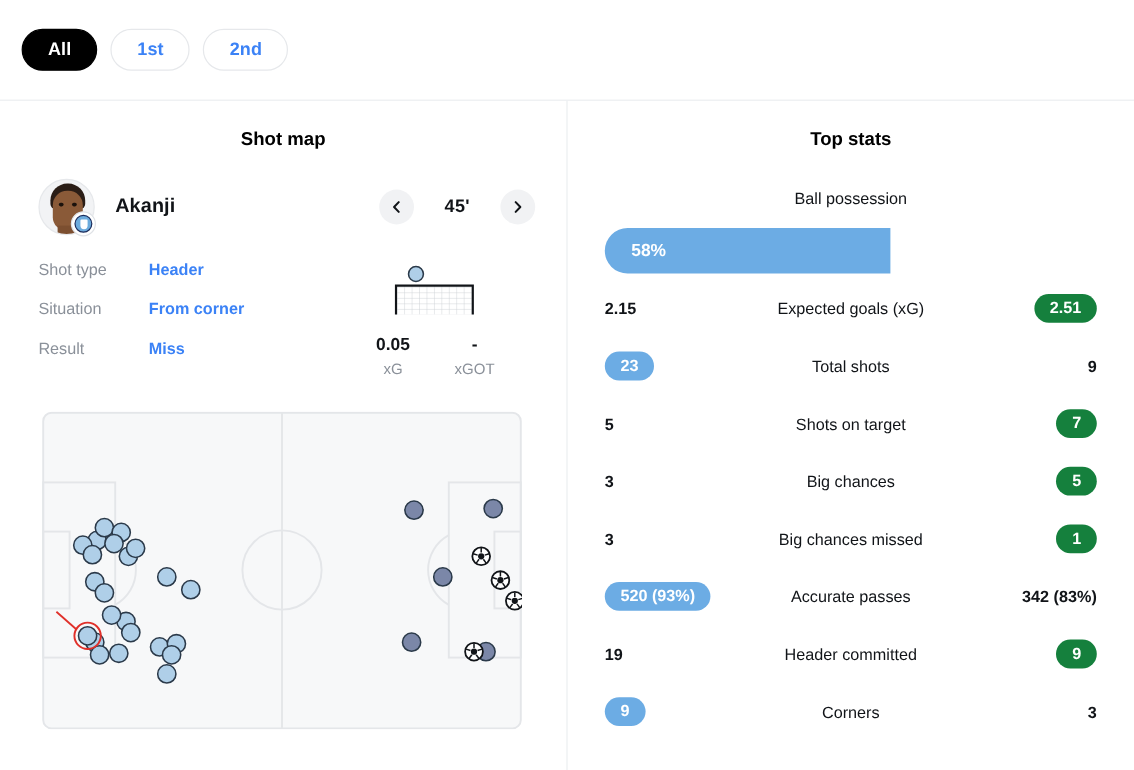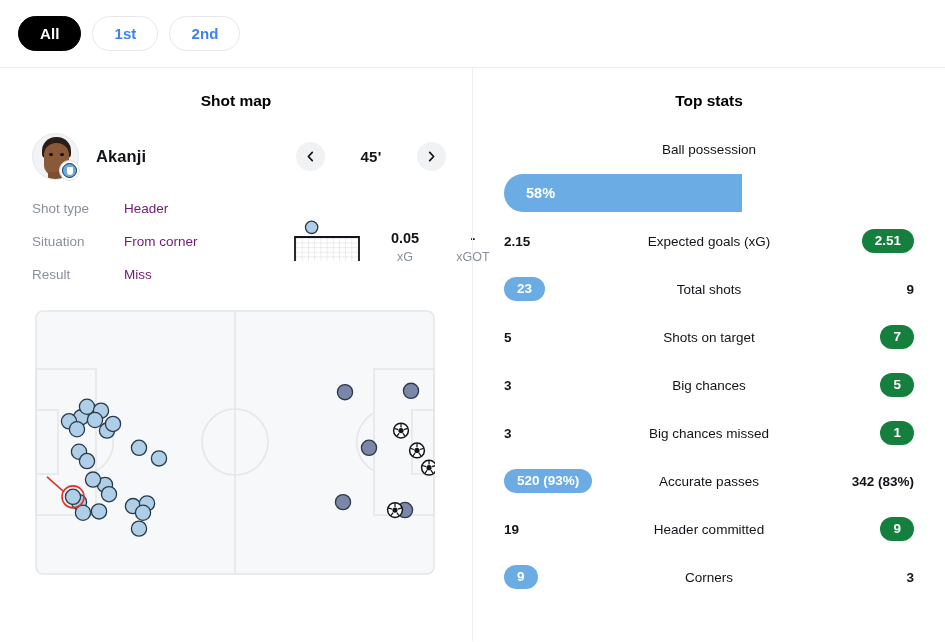--- a/index.html
+++ b/index.html
@@ -7,21 +7,21 @@
     width: 945px; height: 642px;
     background: #ffffff;
     font-family: "Liberation Sans", sans-serif;
     color: #111418;
     overflow: hidden;
   }
   .app { position: relative; width: 945px; height: 642px; }
 
   
   .tabbar {
-    height: 68px;
+    height: 84px;
     display: flex;
     align-items: center;
     gap: 11px;
     padding-left: 18px;
     border-bottom: 1px solid #eceef0;
   }
   .tab {
     height: 35px;
     min-width: 58px;
     padding: 0 21px;
@@ -97,42 +97,42 @@
     position: relative;
   }
   .badge-club .inner::after {
     content: ""; position: absolute; left: 4px; top: 3px;
     width: 6px; height: 8px; background: #ffffff; border-radius: 1px 1px 3px 3px;
   }
   .player-name {
     font-size: 16.5px; font-weight: bold; color: #111418;
     margin-left: 17px; letter-spacing: .1px;
   }
-  .nav-group { margin-left: auto; display: flex; align-items: center; gap: 26px; }
+  .nav-group { margin-left: auto; display: flex; align-items: center; gap: 16px; }
   .nav-btn {
     width: 29px; height: 29px; border-radius: 50%;
     background: #f1f2f4; border: none;
     display: flex; align-items: center; justify-content: center;
     cursor: pointer; color: #111418;
   }
   .nav-btn svg { display: block; }
   .minute {
     font-size: 15px; font-weight: bold; color: #111418;
     min-width: 40px; text-align: center; letter-spacing: .3px;
   }
 
   
   .shot-body { display: flex; margin: 18px 26px 0 32px; }
   .shot-facts { flex: 0 0 245px; padding-top: 3px; }
   .fact-row { display: flex; margin-bottom: 18px; font-size: 13.5px; }
   .fact-row:last-child { margin-bottom: 0; }
   .fact-label { width: 92px; color: #8a9099; }
-  .fact-value { font-weight: normal; color: #701a75; }
-
-  .goal-block { flex: 1; display: flex; flex-direction: row; align-items: center; padding-top: 2px; }
+  .fact-value { font-weight: bold; color: #3b82f6; }
+
+  .goal-block { flex: 1; display: flex; flex-direction: column; align-items: center; padding-top: 2px; }
   .goal-svg-wrap { position: relative; width: 100px; height: 52px; }
   .xg-row {
     display: flex; width: 124px; justify-content: space-between;
     margin-top: 11px;
   }
   .xg-cell { text-align: center; width: 56px; }
   .xg-num { font-size: 14.5px; font-weight: bold; color: #111418; line-height: 1.35; }
   .xg-lab { font-size: 12.5px; color: #8a9099; margin-top: 2px; }
 
   

